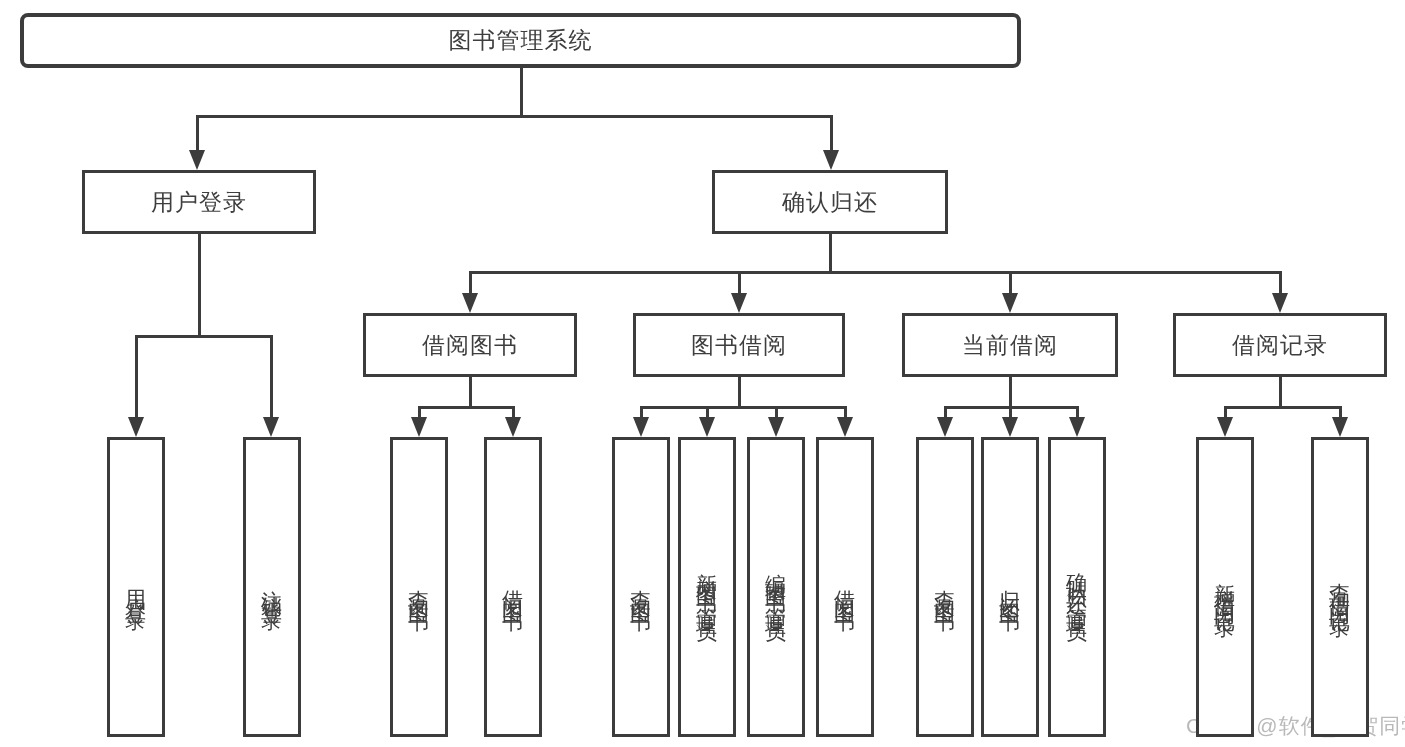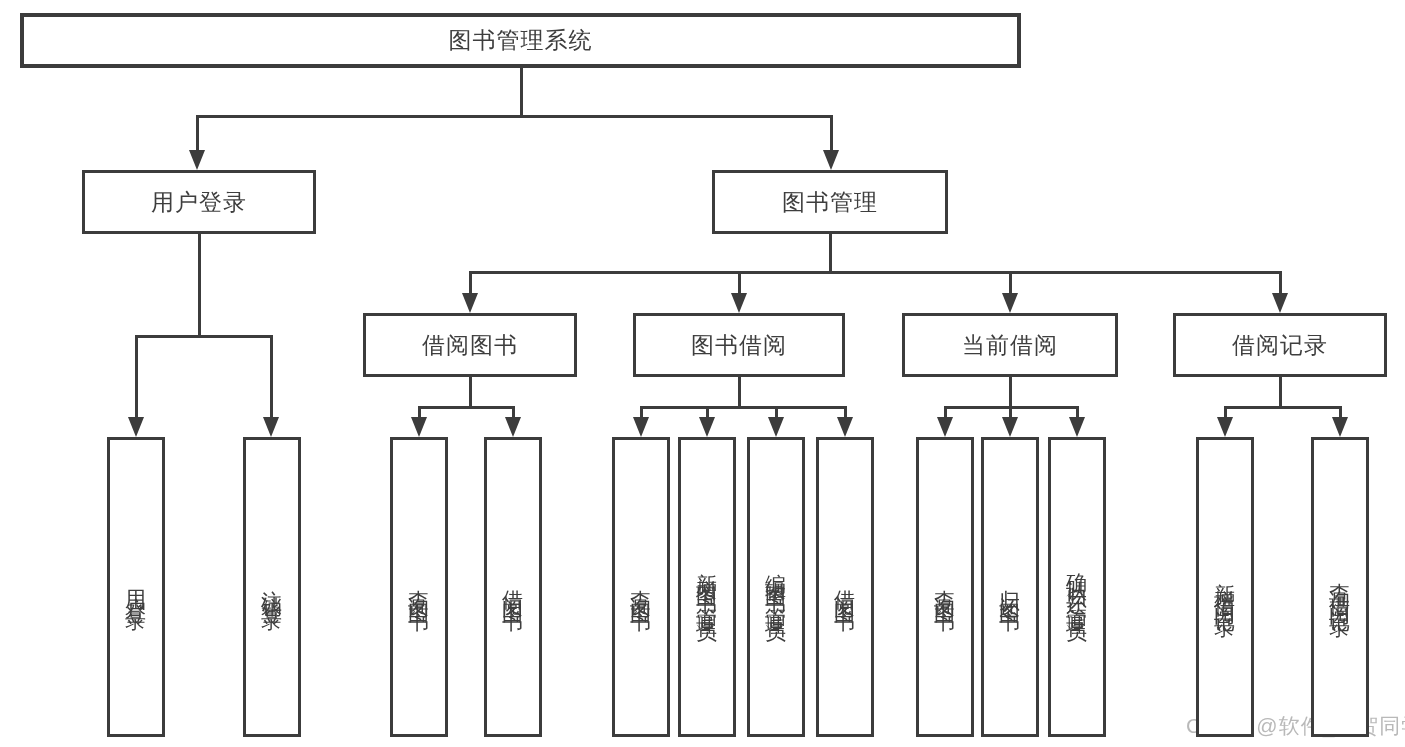--- a/index.html
+++ b/index.html
@@ -17,21 +17,21 @@
     border-left:8px solid transparent;
     border-right:8px solid transparent;
     border-top:20px solid var(--line);
   }
   .node {
     position:absolute; box-sizing:border-box;
     background:#ffffff; border:3px solid var(--line);
     display:flex; align-items:center; justify-content:center;
     color:var(--text);
   }
-  .node[data-name="node-system"] { border-width:4px; }
+  .node[data-name="node-system"] { border-width:4px;border-radius:8px; }
   .node-h .label {
     font-size:23px; letter-spacing:1px; white-space:nowrap;
     color:var(--text);
   }
   .node-v .label {
     writing-mode:vertical-lr; text-orientation:mixed;
     font-size:21px; letter-spacing:7px; line-height:1;
     color:var(--text);
   }
   .watermark {
@@ -97,21 +97,21 @@
     <div class="arrow" data-name="arrowhead-down-icon" style="left: 1069px; top: 417px;"></div>
     <div class="arrow" data-name="arrowhead-down-icon" style="left: 1217px; top: 417px;"></div>
     <div class="arrow" data-name="arrowhead-down-icon" style="left: 1332px; top: 417px;"></div>
     <div class="node node-h" data-name="node-system" style="left: 20px; top: 13px; width: 1001px; height: 55px;">
       <span class="label" data-name="node-label">图书管理系统</span>
     </div>
     <div class="node node-h" data-name="node-user-login" style="left: 82px; top: 170px; width: 234px; height: 64px;">
       <span class="label" data-name="node-label">用户登录</span>
     </div>
     <div class="node node-h" data-name="node-book-management" style="left: 712px; top: 170px; width: 236px; height: 64px;">
-      <span class="label" data-name="node-label">图书管理</span>
+      <span class="label" data-name="node-label">确认归还</span>
     </div>
     <div class="node node-h" data-name="node-new-book-recommend" style="left: 363px; top: 313px; width: 214px; height: 64px;">
       <span class="label" data-name="node-label">借阅图书</span>
     </div>
     <div class="node node-h" data-name="node-book-borrowing" style="left: 633px; top: 313px; width: 212px; height: 64px;">
       <span class="label" data-name="node-label">图书借阅</span>
     </div>
     <div class="node node-h" data-name="node-borrowing-records" style="left: 1173px; top: 313px; width: 214px; height: 64px;">
       <span class="label" data-name="node-label">借阅记录</span>
     </div>

